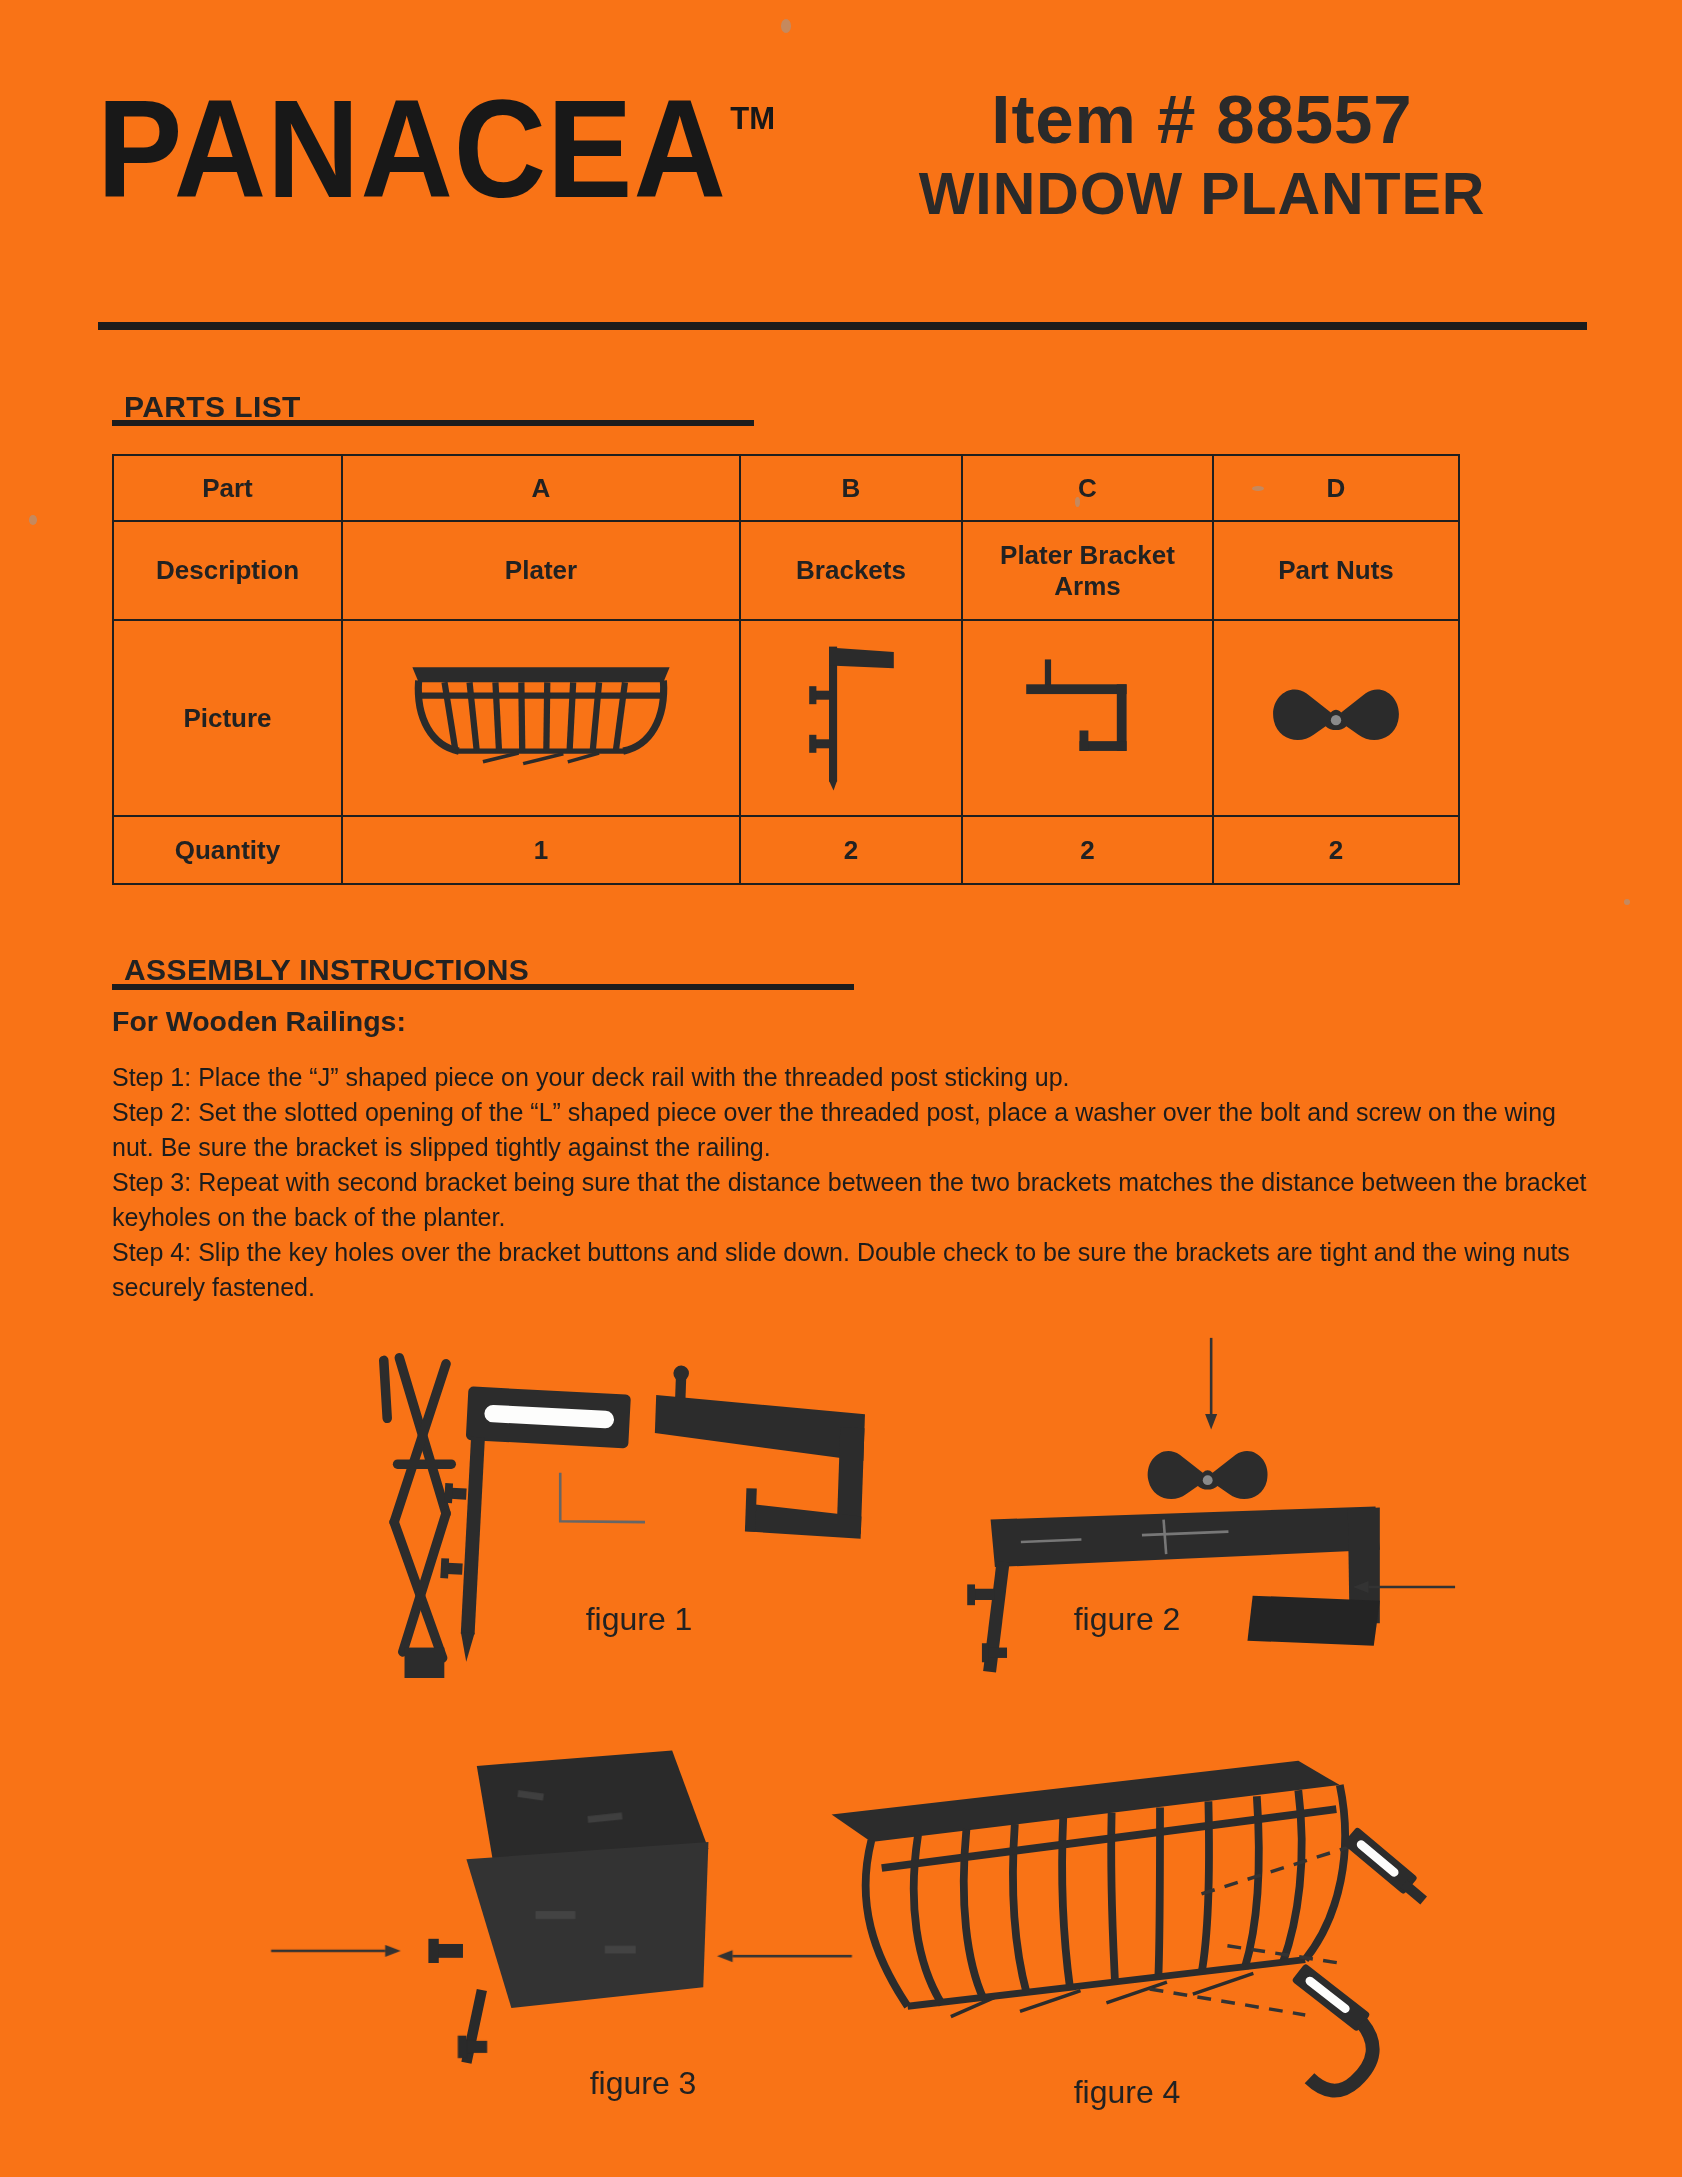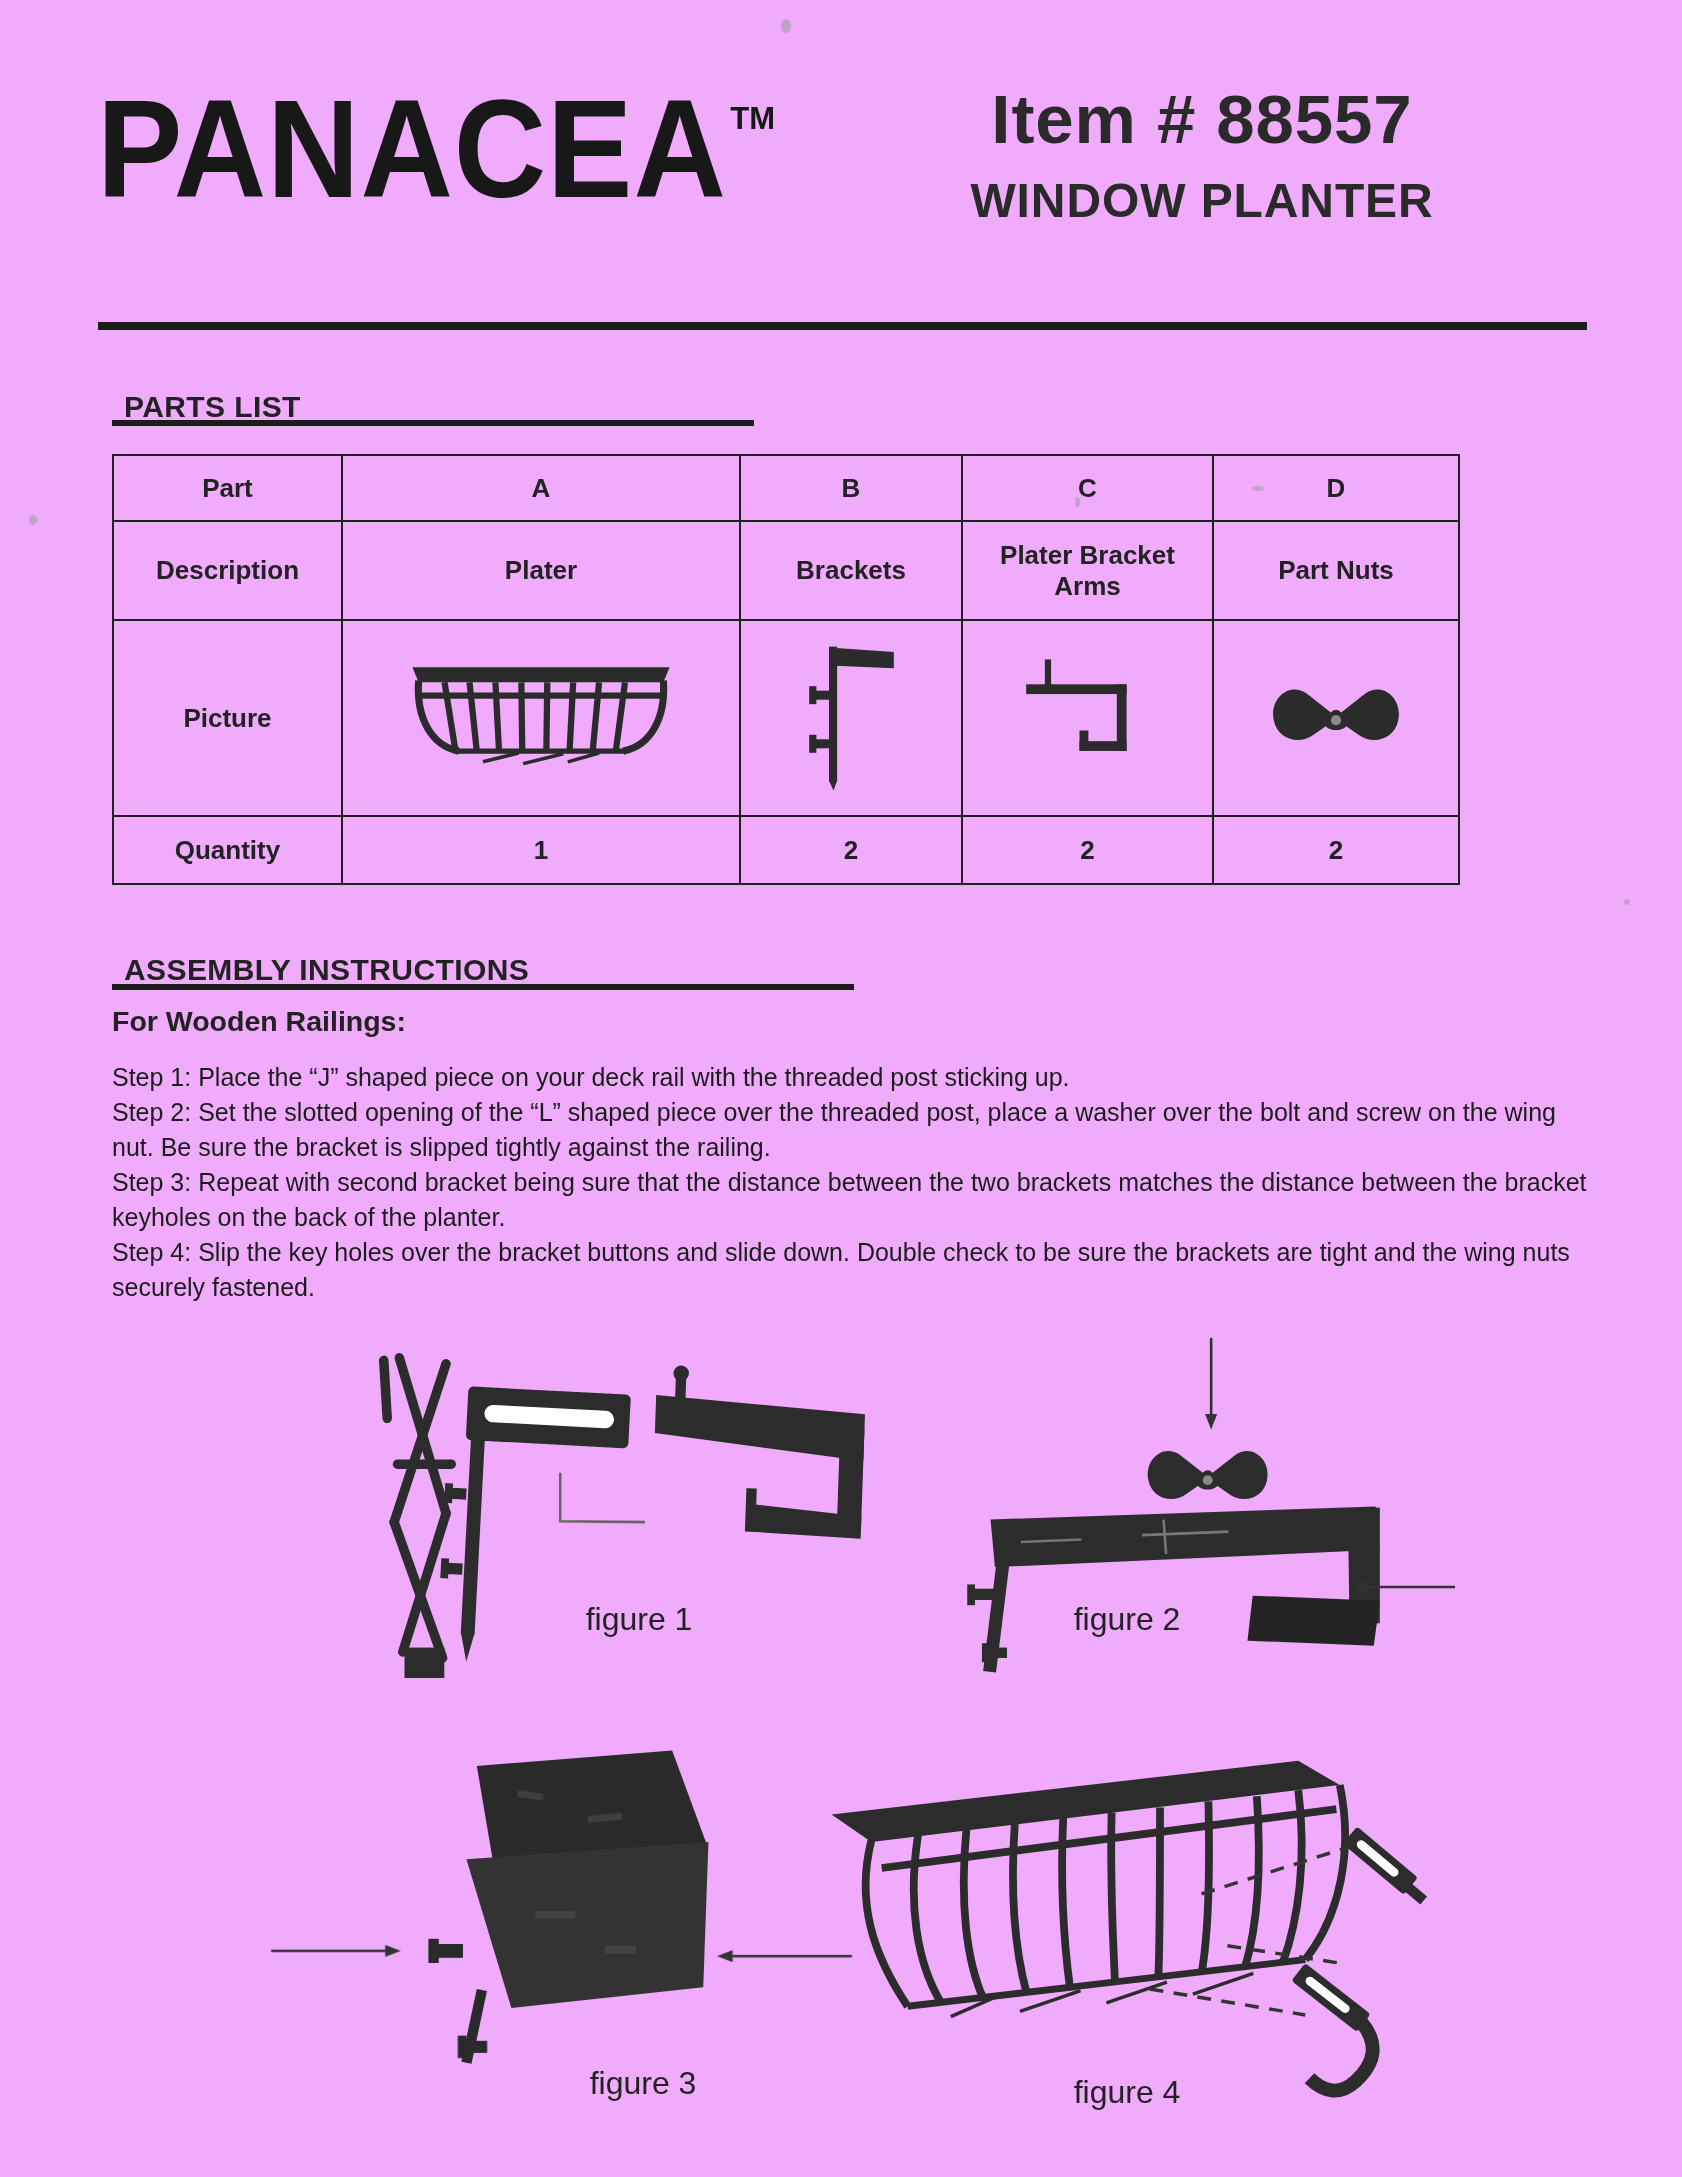--- a/index.html
+++ b/index.html
@@ -1,31 +1,31 @@
 <!DOCTYPE html>
 <html style="font-size:14px"><head>
 <meta charset="utf-8">
 <style>
   html,body{margin:0;padding:0;background:#e8e8e8;}
   .page{
     position:relative;width:1683px;height:2177px;margin:0 auto;
-    background:#f0abfc;color:#1e1e1e;
+    background:#f97316;color:#1e1e1e;
     font-family:"Liberation Sans","DejaVu Sans",sans-serif;
     overflow:hidden;
   }
   
   .brand-wrap{position:absolute;left:97px;top:85px;white-space:nowrap;}
   .brand{
     font-size:128px;font-weight:900;letter-spacing:0.9px;line-height:1;
     transform:scaleY(1.08);display:inline-block;color:#181818;
   }
   .tm{font-size:31px;font-weight:700;vertical-align:top;position:relative;top:15.6px;left:3.5px;color:#181818;}
   .item-block{position:absolute;left:852px;top:80px;width:700px;text-align:center;color:#2a2a2a;}
   .item-no{font-size:69px;font-weight:700;letter-spacing:0.9px;}
-  .item-title{font-size:48px;font-weight:700;letter-spacing:0.9px;margin-top:14px;}
+  .item-title{font-size:59px;font-weight:700;letter-spacing:0.9px;margin-top:1px;}
   .rule{position:absolute;left:98px;top:322px;width:1489px;height:7.8px;background:#1c1c1c;}
   
   .sec-title{position:absolute;font-size:30px;font-weight:700;color:#222;margin:12px;letter-spacing:0.4px;}
   .sec-underline{position:absolute;height:6px;background:#1d1d1d;}
   #parts-title{left:112px;top:378px;}
   #parts-underline{left:112px;top:420px;width:642px;}
   #asm-title{left:112px;top:941px;}
   #asm-underline{left:112px;top:984px;width:742px;}
   .subhead{position:absolute;left:112px;top:1005px;font-size:28.5px;font-weight:700;color:#222;}
   

